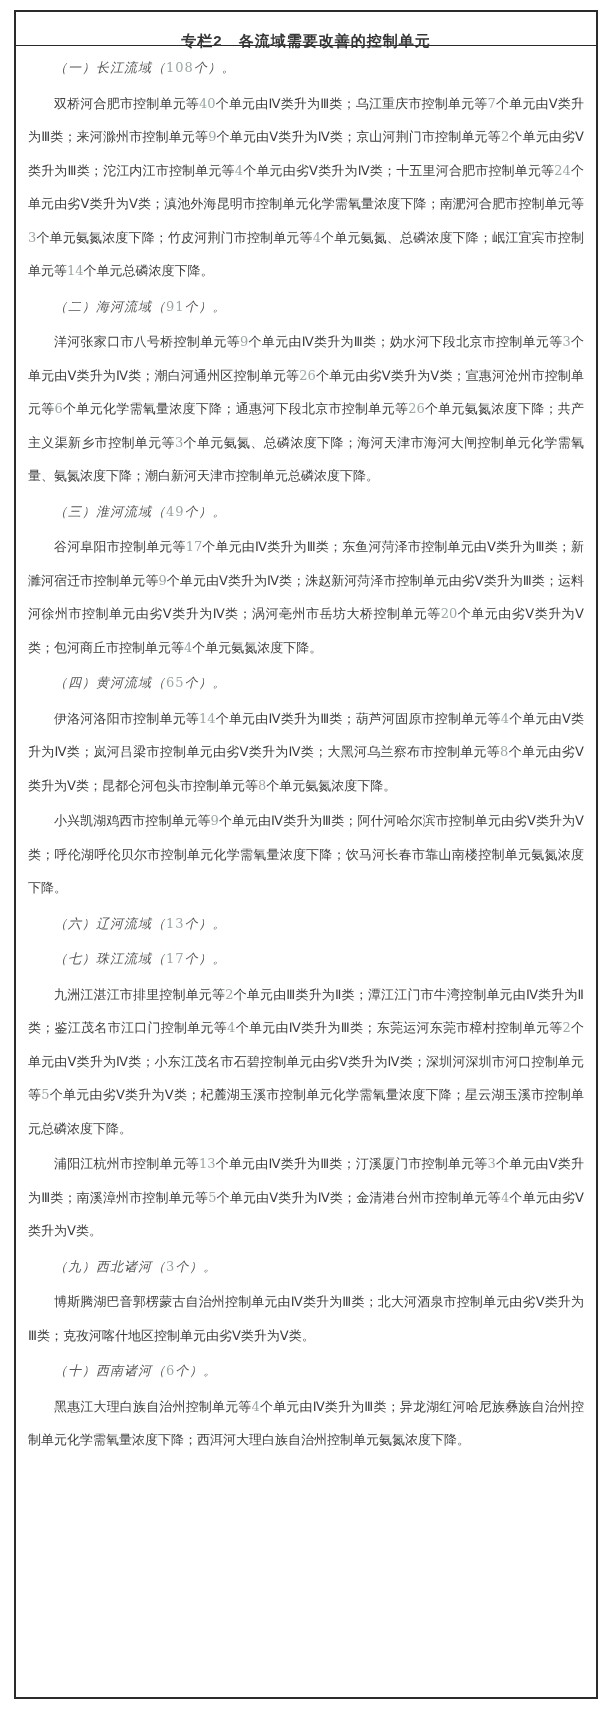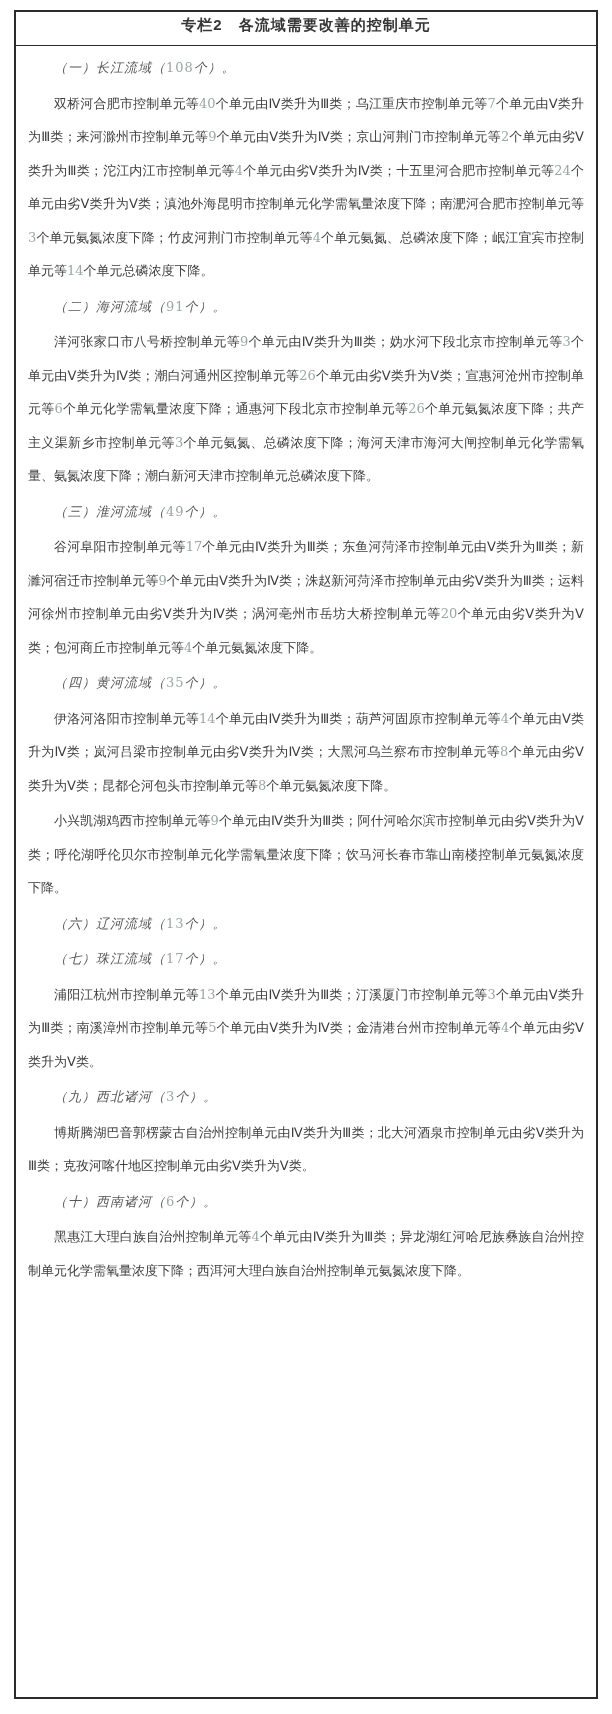--- a/index.html
+++ b/index.html
@@ -24,21 +24,21 @@
     width: 584px;
     height: 1689px;
     box-sizing: border-box;
     border: 2px solid #2b2b2b;
     background: #ffffff;
     overflow: hidden;
   }
   .panel-title {
     box-sizing: border-box;
     height: 34px;
-    padding-top: 4px;
+    padding-top: 20px;
     border-bottom: 1px solid #2b2b2b;
     text-align: center;
     font-weight: bold;
     font-size: 15px;
     letter-spacing: 1px;
     color: #363636;
     font-family: "Liberation Sans", sans-serif;
   }
   .panel-body {
     padding: 3px 10px 12px 10px;
@@ -76,28 +76,29 @@
     <div class="panel-body" id="sections">
   <p class="section-heading">（一）长江流域（<span class="num">108</span>个）。</p>
   <p class="section-paragraph">双桥河合肥市控制单元等<span class="num">40</span>个单元由Ⅳ类升为Ⅲ类；乌江重庆市控制单元等<span class="num">7</span>个单元由Ⅴ类升为Ⅲ类；来河滁州市控制单元等<span class="num">9</span>个单元由Ⅴ类升为Ⅳ类；京山河荆门市控制单元等<span class="num">2</span>个单元由劣Ⅴ类升为Ⅲ类；沱江内江市控制单元等<span class="num">4</span>个单元由劣Ⅴ类升为Ⅳ类；十五里河合肥市控制单元等<span class="num">24</span>个单元由劣Ⅴ类升为Ⅴ类；滇池外海昆明市控制单元化学需氧量浓度下降；南淝河合肥市控制单元等<span class="num">3</span>个单元氨氮浓度下降；竹皮河荆门市控制单元等<span class="num">4</span>个单元氨氮、总磷浓度下降；岷江宜宾市控制单元等<span class="num">14</span>个单元总磷浓度下降。</p>
 
   <p class="section-heading">（二）海河流域（<span class="num">91</span>个）。</p>
   <p class="section-paragraph">洋河张家口市八号桥控制单元等<span class="num">9</span>个单元由Ⅳ类升为Ⅲ类；妫水河下段北京市控制单元等<span class="num">3</span>个单元由Ⅴ类升为Ⅳ类；潮白河通州区控制单元等<span class="num">26</span>个单元由劣Ⅴ类升为Ⅴ类；宣惠河沧州市控制单元等<span class="num">6</span>个单元化学需氧量浓度下降；通惠河下段北京市控制单元等<span class="num">26</span>个单元氨氮浓度下降；共产主义渠新乡市控制单元等<span class="num">3</span>个单元氨氮、总磷浓度下降；海河天津市海河大闸控制单元化学需氧量、氨氮浓度下降；潮白新河天津市控制单元总磷浓度下降。</p>
 
   <p class="section-heading">（三）淮河流域（<span class="num">49</span>个）。</p>
   <p class="section-paragraph">谷河阜阳市控制单元等<span class="num">17</span>个单元由Ⅳ类升为Ⅲ类；东鱼河菏泽市控制单元由Ⅴ类升为Ⅲ类；新濉河宿迁市控制单元等<span class="num">9</span>个单元由Ⅴ类升为Ⅳ类；洙赵新河菏泽市控制单元由劣Ⅴ类升为Ⅲ类；运料河徐州市控制单元由劣Ⅴ类升为Ⅳ类；涡河亳州市岳坊大桥控制单元等<span class="num">20</span>个单元由劣Ⅴ类升为Ⅴ类；包河商丘市控制单元等<span class="num">4</span>个单元氨氮浓度下降。</p>
 
-  <p class="section-heading">（四）黄河流域（<span class="num">35</span>个）。</p>
+  <p class="section-heading">（四）黄河流域（<span class="num">65</span>个）。</p>
   <p class="section-paragraph">伊洛河洛阳市控制单元等<span class="num">14</span>个单元由Ⅳ类升为Ⅲ类；葫芦河固原市控制单元等<span class="num">4</span>个单元由Ⅴ类升为Ⅳ类；岚河吕梁市控制单元由劣Ⅴ类升为Ⅳ类；大黑河乌兰察布市控制单元等<span class="num">8</span>个单元由劣Ⅴ类升为Ⅴ类；昆都仑河包头市控制单元等<span class="num">8</span>个单元氨氮浓度下降。</p>
 
   <p class="section-paragraph">小兴凯湖鸡西市控制单元等<span class="num">9</span>个单元由Ⅳ类升为Ⅲ类；阿什河哈尔滨市控制单元由劣Ⅴ类升为Ⅴ类；呼伦湖呼伦贝尔市控制单元化学需氧量浓度下降；饮马河长春市靠山南楼控制单元氨氮浓度下降。</p>
 
   <p class="section-heading">（六）辽河流域（<span class="num">13</span>个）。</p>
 
   <p class="section-heading">（七）珠江流域（<span class="num">17</span>个）。</p>
+  <p class="section-paragraph">九洲江湛江市排里控制单元等<span class="num">2</span>个单元由Ⅲ类升为Ⅱ类；潭江江门市牛湾控制单元由Ⅳ类升为Ⅱ类；鉴江茂名市江口门控制单元等<span class="num">4</span>个单元由Ⅳ类升为Ⅲ类；东莞运河东莞市樟村控制单元等<span class="num">2</span>个单元由Ⅴ类升为Ⅳ类；小东江茂名市石碧控制单元由劣Ⅴ类升为Ⅳ类；深圳河深圳市河口控制单元等<span class="num">5</span>个单元由劣Ⅴ类升为Ⅴ类；杞麓湖玉溪市控制单元化学需氧量浓度下降；星云湖玉溪市控制单元总磷浓度下降。</p>
 
   <p class="section-paragraph">浦阳江杭州市控制单元等<span class="num">13</span>个单元由Ⅳ类升为Ⅲ类；汀溪厦门市控制单元等<span class="num">3</span>个单元由Ⅴ类升为Ⅲ类；南溪漳州市控制单元等<span class="num">5</span>个单元由Ⅴ类升为Ⅳ类；金清港台州市控制单元等<span class="num">4</span>个单元由劣Ⅴ类升为Ⅴ类。</p>
 
   <p class="section-heading">（九）西北诸河（<span class="num">3</span>个）。</p>
   <p class="section-paragraph">博斯腾湖巴音郭楞蒙古自治州控制单元由Ⅳ类升为Ⅲ类；北大河酒泉市控制单元由劣Ⅴ类升为Ⅲ类；克孜河喀什地区控制单元由劣Ⅴ类升为Ⅴ类。</p>
 
   <p class="section-heading">（十）西南诸河（<span class="num">6</span>个）。</p>
   <p class="section-paragraph">黑惠江大理白族自治州控制单元等<span class="num">4</span>个单元由Ⅳ类升为Ⅲ类；异龙湖红河哈尼族彝族自治州控制单元化学需氧量浓度下降；西洱河大理白族自治州控制单元氨氮浓度下降。</p>
 </div>
   </div>

